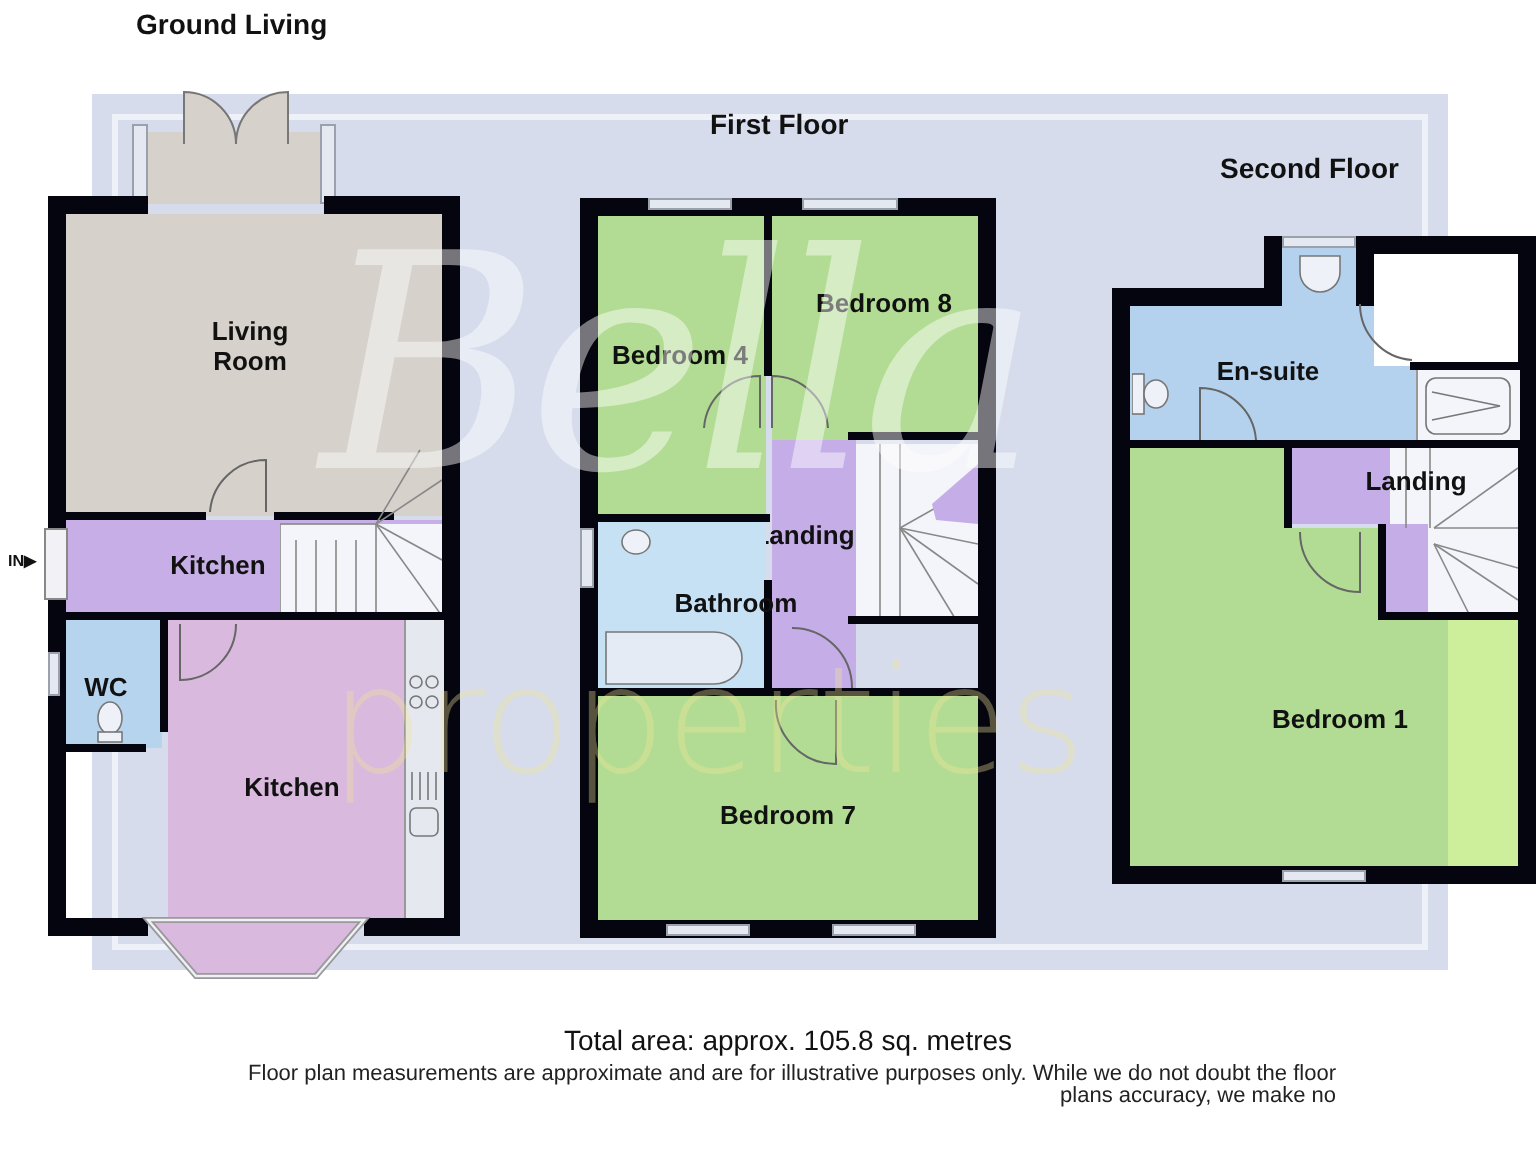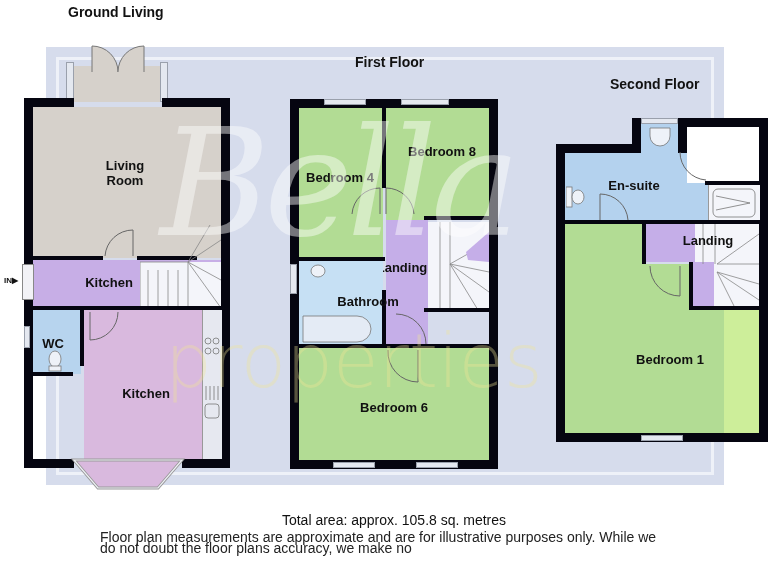--- a/index.html
+++ b/index.html
@@ -11,21 +11,21 @@
     .abs { position: absolute; }
     .frame-bg { background: #d6dcec; }
     .frame-inner { border: 3px solid #eef1f8; box-sizing: border-box; }
     .floor-title { font-weight: bold; font-size: 14px; color: #111; white-space: nowrap; }
     .room-label { font-weight: bold; font-size: 13px; color: #111; text-align: center; white-space: nowrap; line-height: 15px; }
     .wall { background: #050510; }
     .window { background: #e4e8f0; border: 1px solid #9aa0ac; box-sizing: border-box; }
     .stairs { background: #f4f5fa; }
     .watermark { font-family: "DejaVu Serif", serif; font-style: italic; }
     .footer-total { font-size: 14px; color: #111; text-align: center; width: 768px; }
-    .footer-disc { font-size: 14px; color: #222; text-align: left; line-height: 11px; }
+    .footer-disc { font-size: 11px; color: #222; text-align: right; line-height: 11px; }
   </style>
 </head>
 <body>
 
 <div class="abs frame-bg" style="left:46px; top:47px; width:678px; height:438px;"></div>
 <div class="abs frame-inner" style="left:56px; top:57px; width:658px; height:418px;"></div>
 
 <div class="abs floor-title" style="left:68px; top:4px;">Ground Living</div>
 <div class="abs floor-title" style="left:355px; top:54px;">First Floor</div>
 <div class="abs floor-title" style="left:610px; top:76px;">Second Floor</div>
@@ -169,21 +169,21 @@
   </svg>
   <svg class="abs" style="left:301px; top:314px;" width="72" height="30">
     <path d="M2 2 L56 2 A14 13 0 0 1 56 28 L2 28 Z" fill="#e4ebf5" stroke="#777" stroke-width="0.8"></path>
   </svg>
   <div class="abs wall" style="left:299px; top:344px; width:190px; height:4px;"></div>
   <svg class="abs" style="left:388px; top:312px;" width="40" height="34">
     <path d="M38 32 A30 30 0 0 0 8 2" fill="none" stroke="#666" stroke-width="1"></path>
   </svg>
 
   <div class="abs" style="left:299px; top:348px; width:190px; height:112px; background:#b2dc94;"></div>
-  <div class="abs room-label" style="left:354px; top:400px; width:80px;">Bedroom 6</div>
+  <div class="abs room-label" style="left:354px; top:400px; width:80px;">Bedroom 7</div>
   <svg class="abs" style="left:386px; top:348px;" width="40" height="36">
     <path d="M2 2 A30 30 0 0 0 32 34 L32 2" fill="none" stroke="#666" stroke-width="1"></path>
   </svg>
 </div>
 
 <div class="abs" style="left:0; top:0;">
 
   <div class="abs wall" style="left:556px; top:144px; width:80px; height:9px;"></div>
   <div class="abs wall" style="left:632px; top:118px; width:9px; height:35px;"></div>
   <div class="abs wall" style="left:678px; top:118px; width:90px; height:9px;"></div>

